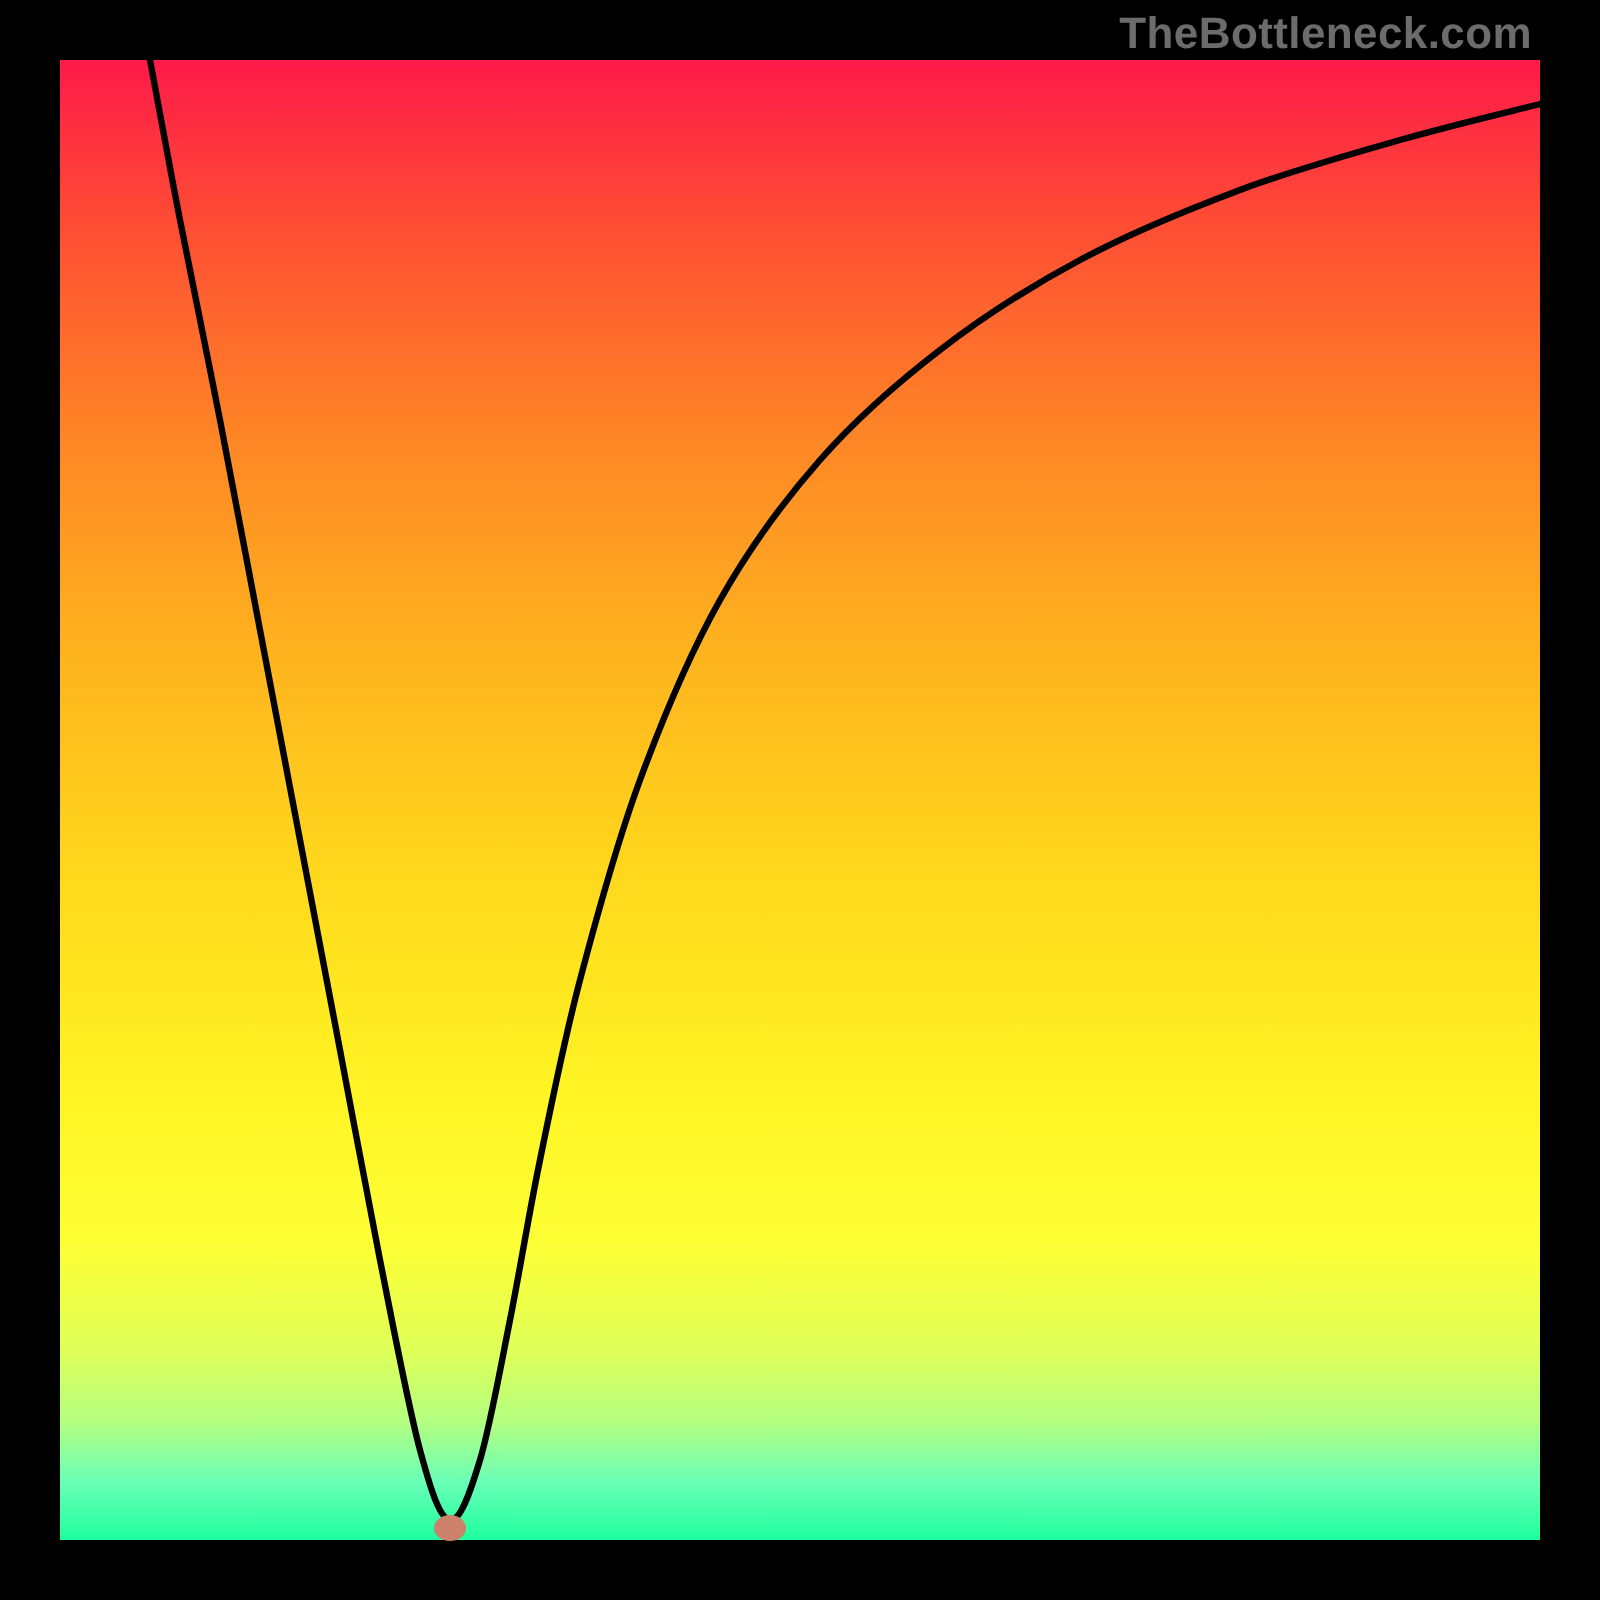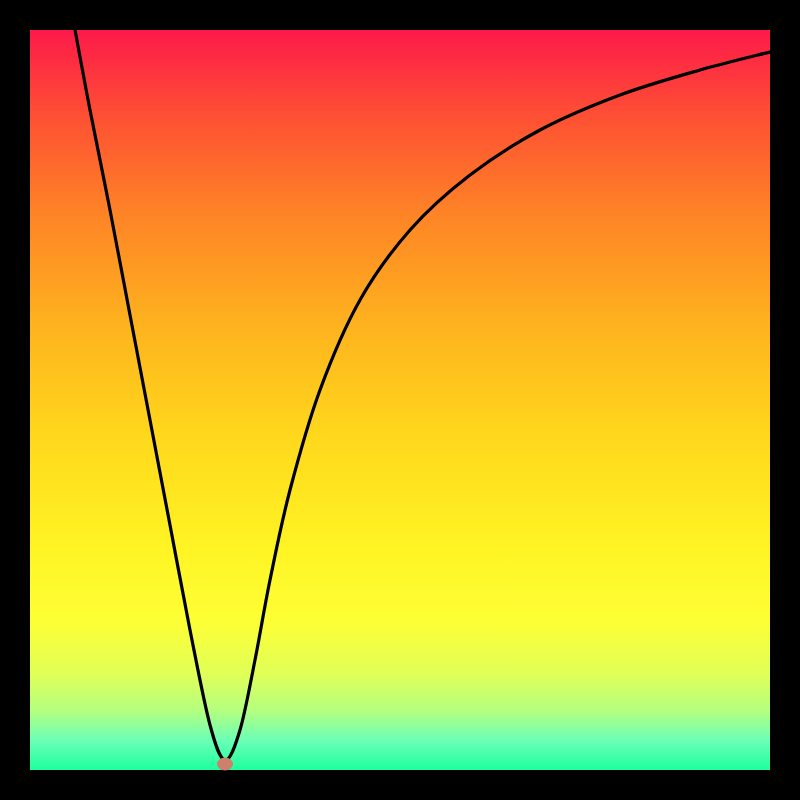--- a/index.html
+++ b/index.html
@@ -67,13 +67,14 @@
 </head>
 <body>
 
 <div class="frame">
   <div class="plot-area">
     <svg class="curve" viewBox="0 0 740 740" preserveAspectRatio="none">
       <path id="curve-path" d="M 45 0 C 47.5 13.333333333333334, 54.166666666666664 50, 60 80 C 65.83333333333333 110, 73.33333333333333 145.83333333333334, 80 180 C 86.66666666666667 214.16666666666666, 93.33333333333333 250, 100 285 C 106.66666666666667 320, 113.33333333333333 355, 120 390 C 126.66666666666667 425, 133.33333333333334 460, 140 495 C 146.66666666666666 530, 153.33333333333334 566.6666666666666, 160 600 C 166.66666666666666 633.3333333333334, 174.16666666666666 673.3333333333334, 180 695 C 185.83333333333334 716.6666666666666, 190 729.1666666666666, 195 730 C 200 730.8333333333334, 205 716.6666666666666, 210 700 C 215 683.3333333333334, 220 655, 225 630 C 230 605, 234.16666666666666 578.3333333333334, 240 550 C 245.83333333333334 521.6666666666666, 251.66666666666666 491.6666666666667, 260 460 C 268.3333333333333 428.3333333333333, 278.3333333333333 391.6666666666667, 290 360 C 301.6666666666667 328.3333333333333, 315 296.6666666666667, 330 270 C 345 243.33333333333334, 361.6666666666667 220.83333333333334, 380 200 C 398.3333333333333 179.16666666666666, 418.3333333333333 161.66666666666666, 440 145 C 461.6666666666667 128.33333333333334, 485 113.33333333333333, 510 100 C 535 86.66666666666667, 563.3333333333334 75, 590 65 C 616.6666666666666 55, 645 47.166666666666664, 670 40 C 695 32.833333333333336, 728.3333333333334 25, 740 22" fill="none" stroke="#000" stroke-width="3.2" stroke-linecap="round"></path>
     </svg>
     <div id="marker" class="marker" style="left: 195px; top: 734px;"></div>
   </div>
+  <div class="watermark">TheBottleneck.com</div>
 </div>
 
 </body></html>

